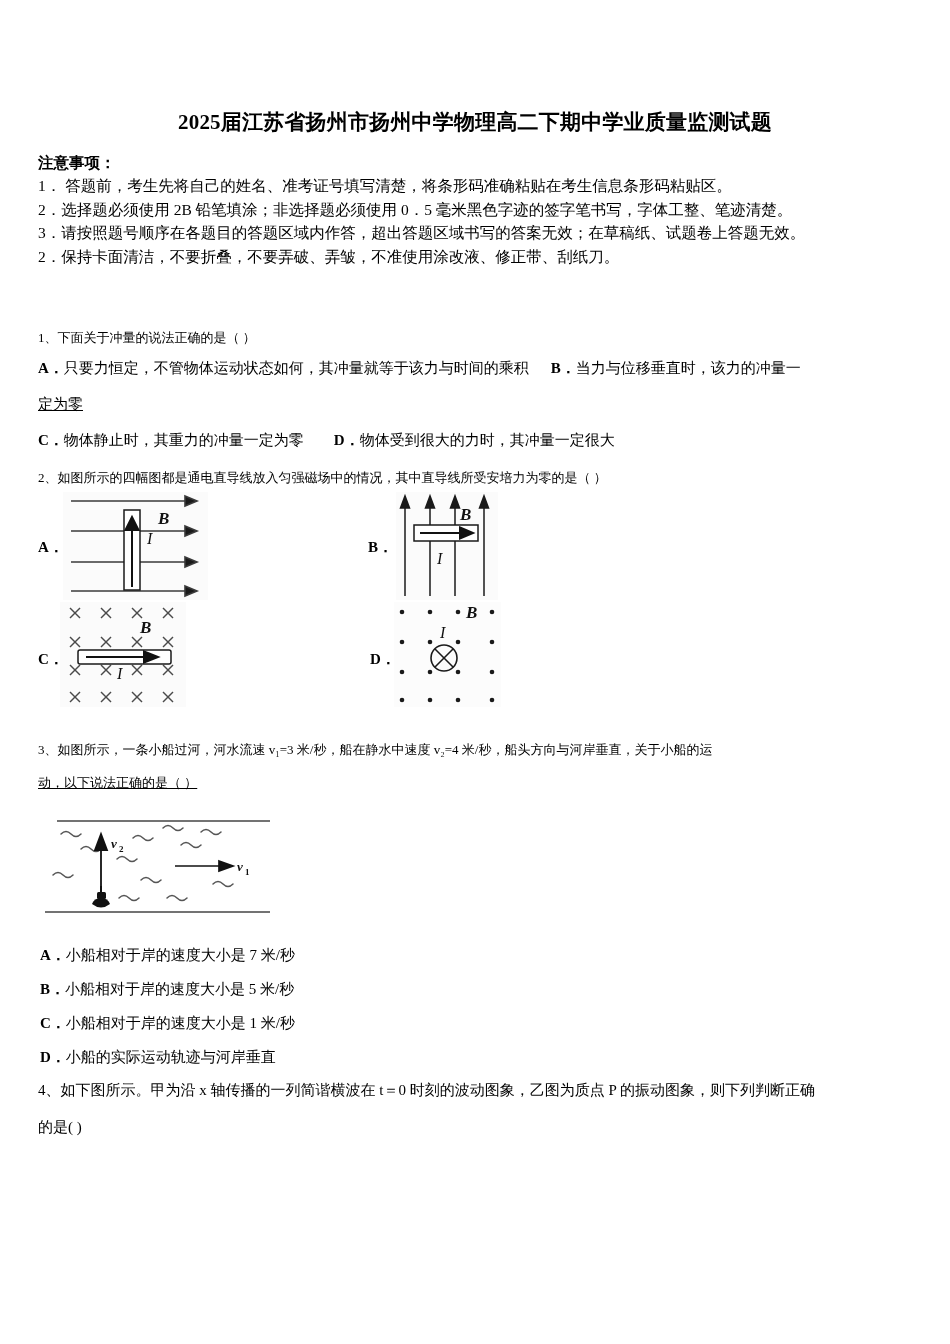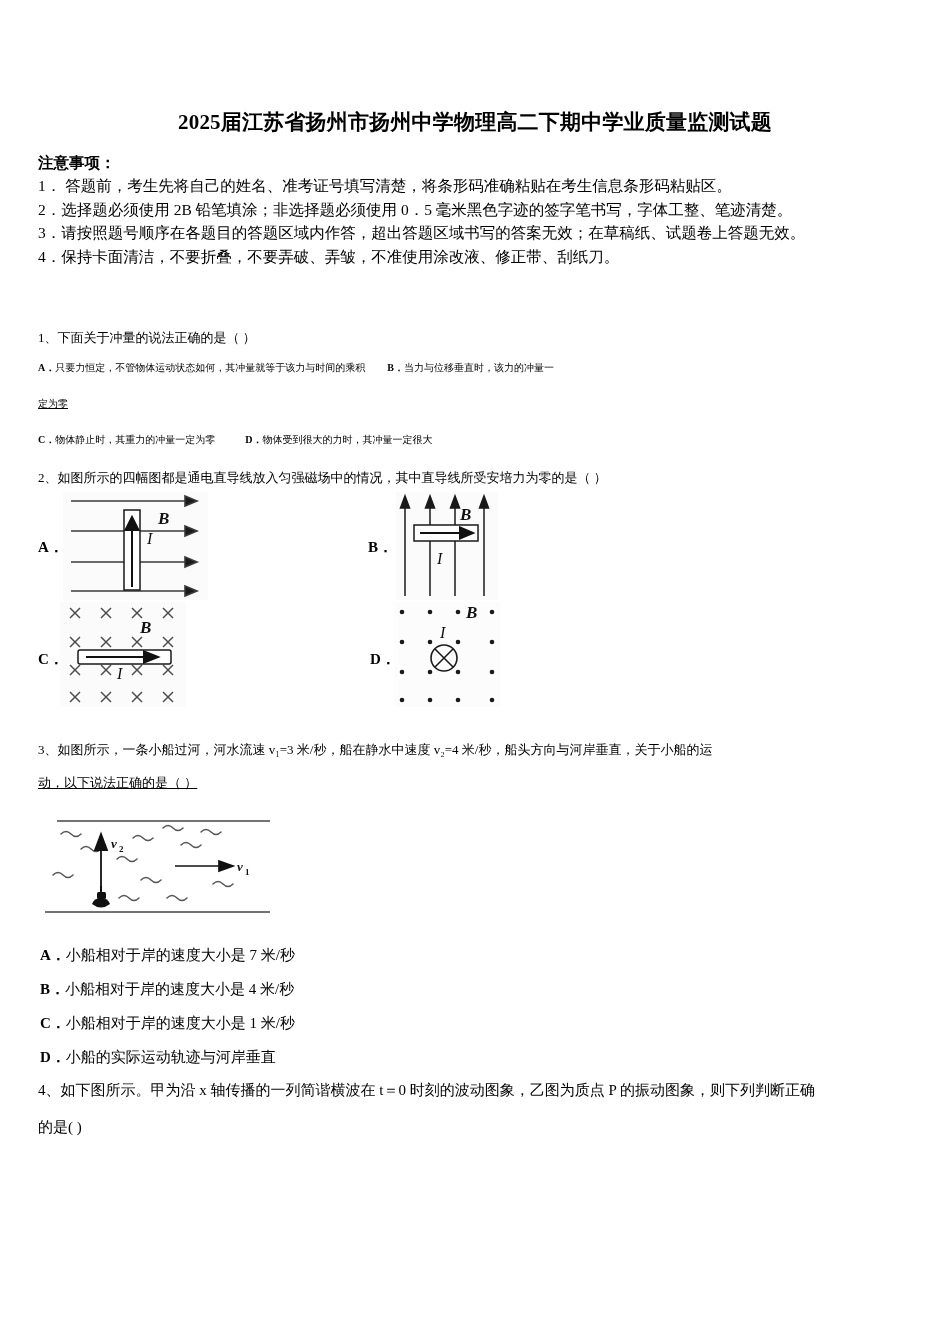--- a/index.html
+++ b/index.html
@@ -54,21 +54,21 @@
     width: 890px;
     font-size: 15px;
     line-height: 23px;
     white-space: nowrap;
   }
   .q-stem {
     font-size: 13px;
     line-height: 30px;
   }
   .opt-line {
-    font-size: 10px;
+    font-size: 15px;
     line-height: 30px;
   }
   .bold-label { font-weight: bold; }
 
   
   #q1-stem { position: absolute; left: 38px; top: 323px; }
   #q1-optA { position: absolute; left: 38px; top: 353px; width: 880px; }
   #q1-optA .gapB { display: inline-block; width: 22px; }
   #q1-wrap { position: absolute; left: 38px; top: 389px; text-decoration: underline; }
   #q1-optC { position: absolute; left: 38px; top: 425px; }
@@ -103,21 +103,21 @@
 
 <div class="page">
 
   <div class="title">2025届江苏省扬州市扬州中学物理高二下期中学业质量监测试题</div>
 
   <div class="notice-block">
     <div class="notice-head">注意事项：</div>
     <div class="notice-line">1．  答题前，考生先将自己的姓名、准考证号填写清楚，将条形码准确粘贴在考生信息条形码粘贴区。</div>
     <div class="notice-line">2．选择题必须使用 2B 铅笔填涂；非选择题必须使用 0．5 毫米黑色字迹的签字笔书写，字体工整、笔迹清楚。</div>
     <div class="notice-line">3．请按照题号顺序在各题目的答题区域内作答，超出答题区域书写的答案无效；在草稿纸、试题卷上答题无效。</div>
-    <div class="notice-line">4．保持卡面清洁，不要折叠，不要弄破、弄皱，不准使用涂改液、修正带、刮纸刀。</div>
+    <div class="notice-line">2．保持卡面清洁，不要折叠，不要弄破、弄皱，不准使用涂改液、修正带、刮纸刀。</div>
   </div>
 
 
   <div class="q-stem" id="q1-stem">
     <span>1、</span><span>下面关于冲量的说法正确的是（      ）</span>
   </div>
 
   <div class="opt-line" id="q1-optA">
     <span class="bold-label">A．</span><span>只要力恒定，不管物体运动状态如何，其冲量就等于该力与时间的乘积</span><span class="gapB"></span><span class="bold-label">B．</span><span>当力与位移垂直时，该力的冲量一</span>
   </div>
@@ -367,21 +367,21 @@
         <rect x="55" y="68" width="2" height="8"></rect>
       </g>
     </svg>
   </div>
 
   <div id="q3-opts">
     <div class="opt-line">
       <span class="bold-label">A．</span><span>小船相对于岸的速度大小是 7 米/秒</span>
     </div>
     <div class="opt-line">
-      <span class="bold-label">B．</span><span>小船相对于岸的速度大小是 4 米/秒</span>
+      <span class="bold-label">B．</span><span>小船相对于岸的速度大小是 5 米/秒</span>
     </div>
     <div class="opt-line">
       <span class="bold-label">C．</span><span>小船相对于岸的速度大小是 1 米/秒</span>
     </div>
     <div class="opt-line">
       <span class="bold-label">D．</span><span>小船的实际运动轨迹与河岸垂直</span>
     </div>
   </div>
 
   <div id="q4-stem1">

